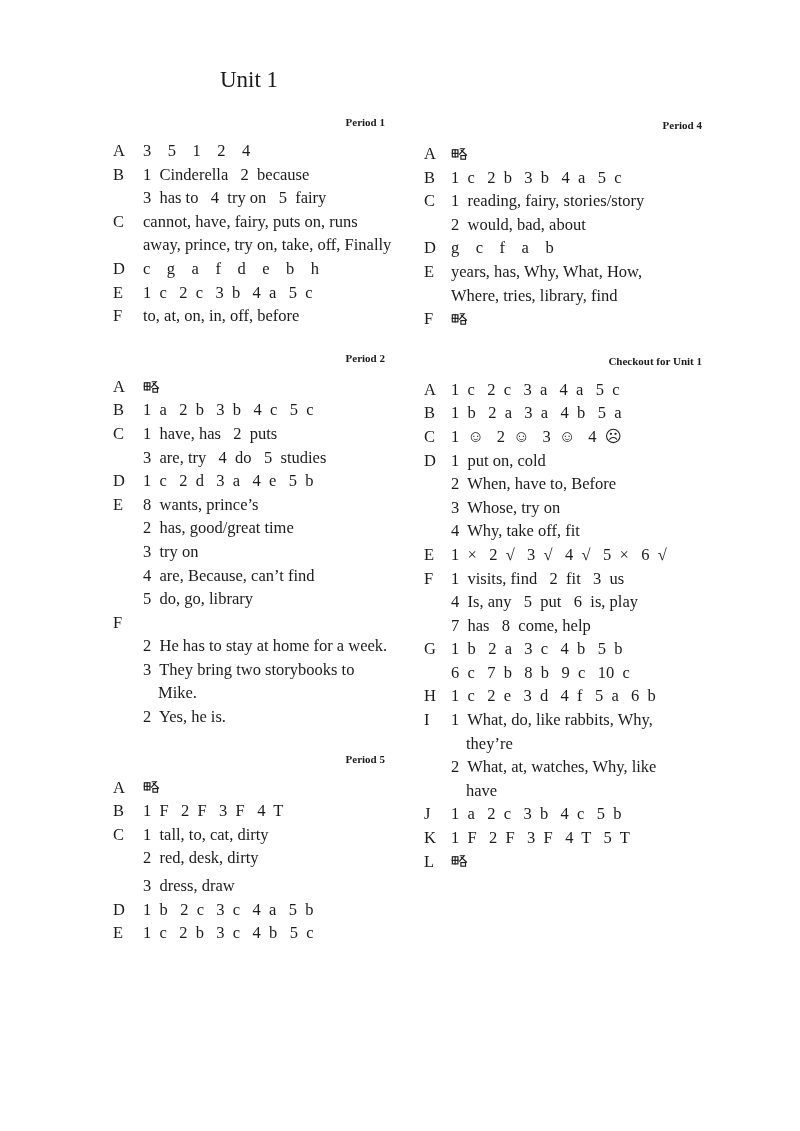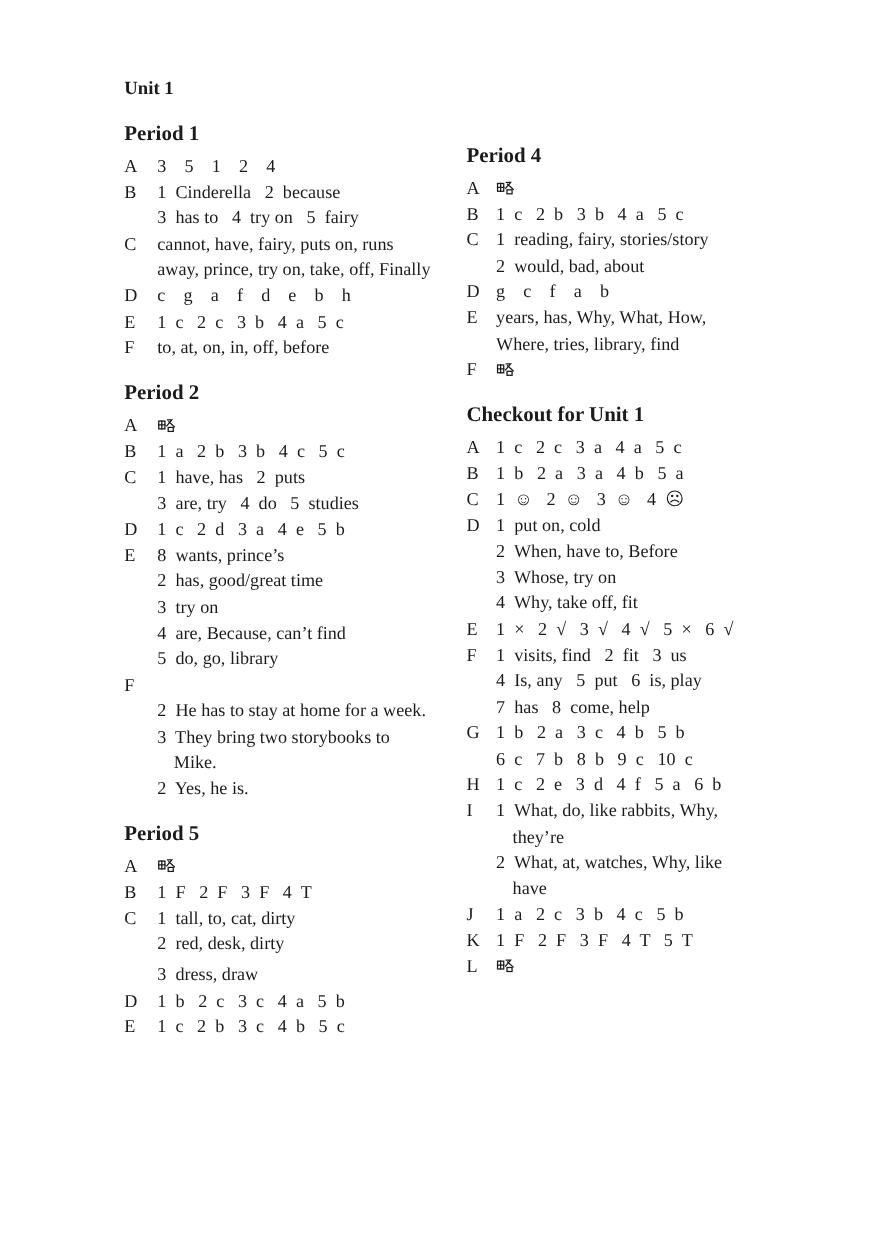--- a/index.html
+++ b/index.html
@@ -7,26 +7,26 @@
     position:relative;
     width:800px;height:1131px;
     background:#ffffff;
     color:#1b1b1b;
     font-family:"Liberation Serif","DejaVu Sans",serif;
     font-size:16.5px;
     overflow:hidden;
   }
   .col{position:absolute;}
   .col-left{left:113px;top:68px;width:272px;}
-  .col-right{left:424px;top:130px;width:278px;}
+  .col-right{left:424px;top:113px;width:278px;}
   .unit-title{
-    text-align:left;font-weight:bold;font-size:17px;line-height:24px;
+    text-align:center;font-weight:normal;font-size:23px;line-height:24px;
   }
   .section-heading{
-    text-align:left;font-weight:bold;font-size:19px;line-height:24px;
+    text-align:right;font-weight:bold;font-size:11px;line-height:24px;
     margin:18px 0 5px 0;
   }
   .col-right section:first-child .section-heading{margin-top:0;}
   .row{display:flex;line-height:23.6px;}
   .lbl{flex:none;width:30px;white-space:pre;}
   .col-right .lbl{width:27px;}
   .txt{flex:none;white-space:pre;}
   .row.indent .txt{padding-left:15px;}
   .row.gap{margin-top:4px;}
   .cjk{width:1em;height:1em;display:inline-block;vertical-align:-0.14em;}

